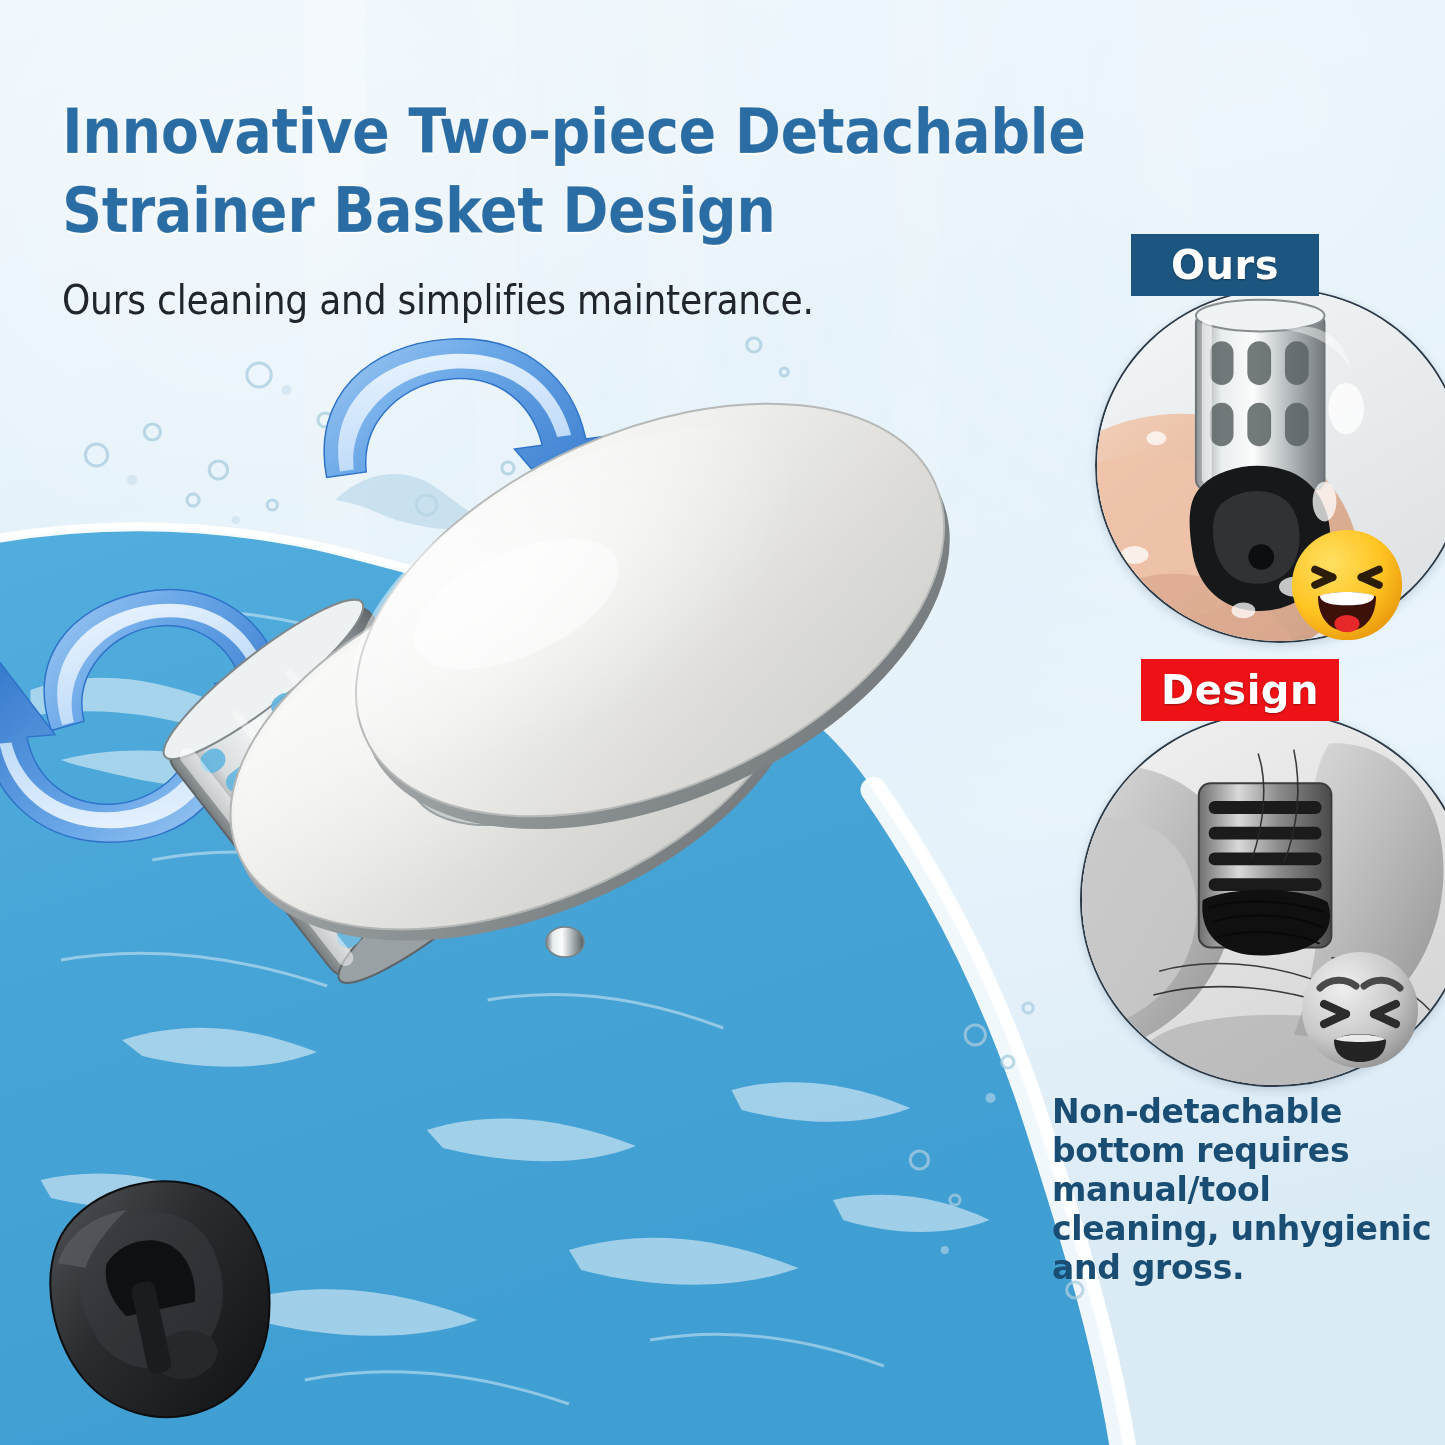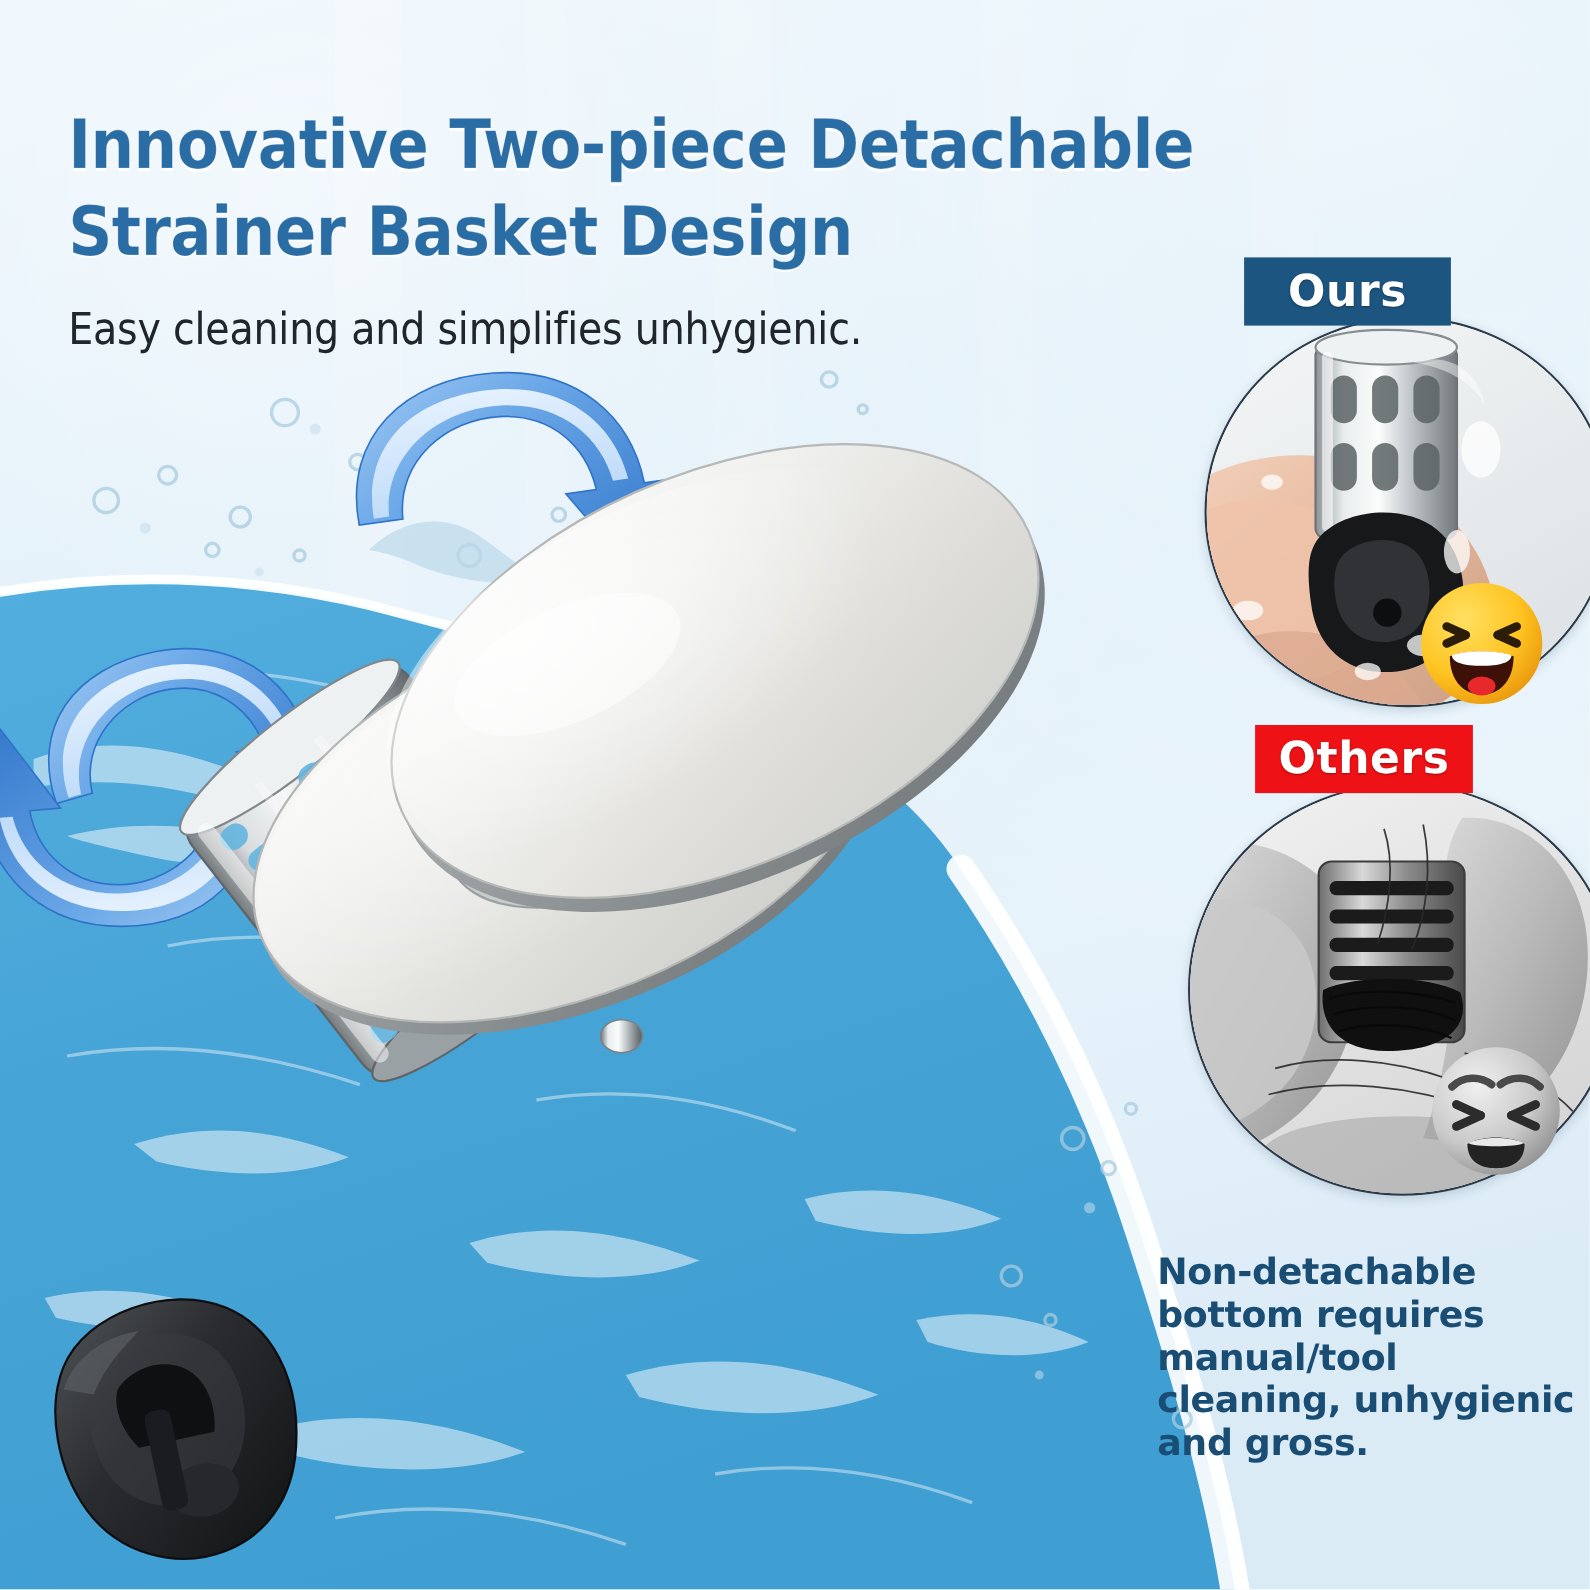--- a/index.html
+++ b/index.html
@@ -63,21 +63,21 @@
   .emoji{position:absolute;z-index:70;}
   #emoji-laugh{left:1289px;top:527px;width:116px;height:116px;}
   #emoji-weary{left:1298px;top:948px;width:124px;height:124px;}
   .emoji svg{width:100%;height:100%;display:block;}
 
   
   #others-caption{
     position:absolute;left:1052px;top:1093px;width:390px;z-index:60;
     font-family:"DejaVu Sans","Liberation Sans",sans-serif;
     font-weight:bold;font-size:33px;line-height:1.18;
-    color:#1a4d73;letter-spacing:-0.3px;margin-top:44px;
+    color:#1a4d73;letter-spacing:-0.3px;
   }
 
   
   #product{position:absolute;left:0;top:330px;width:1090px;height:1115px;z-index:30;}
   #product svg{width:100%;height:100%;display:block;}
 </style>
 </head>
 <body>
 
 <div id="stage">
@@ -380,21 +380,21 @@
         <rect x="92" y="96" width="24" height="92" rx="8" fill="#1a1c1f"></rect>
       </g>
     </svg>
   </div>
 
   <div class="head">
     <h1>
       <span>Innovative Two-piece Detachable</span><br>
       <span>Strainer Basket Design</span>
     </h1>
-    <div class="sub">Easy cleaning and simplifies unhygienic.</div>
+    <div class="sub">Ours cleaning and simplifies mainterance.</div>
   </div>
 
   <div class="badge" id="badge-ours">Ours</div>
 
   <div class="photo-wrap" id="photo-ours">
     <div class="photo-clip">
       <svg class="photo-svg" viewBox="0 0 370 355" preserveAspectRatio="xMidYMid slice">
         <defs>
           <linearGradient id="oBg" x1="0" y1="0" x2="0.6" y2="1">
             <stop offset="0" stop-color="#f4f6f7"></stop>
@@ -473,21 +473,21 @@
           <path d="M45,52 L 27,60"></path>
         <path d="M93,44 L 75,52"></path>
           <path d="M75,52 L 93,60"></path>
       </g>
       <path d="M30,72 C 44,66 76,66 90,72 C 90,96 76,108 60,108 C 44,108 30,96 30,72 Z" fill="#3d1008"></path>
       <path d="M32,71 C 46,66 74,66 88,71 C 88,78 76,81 60,81 C 44,81 32,78 32,71 Z" fill="#ffffff"></path>
       <ellipse cx="60" cy="100" rx="13" ry="9" fill="#e8292b"></ellipse>
     </svg>
   </div>
 
-  <div class="badge" id="badge-others">Others</div>
+  <div class="badge" id="badge-others">Design</div>
 
   <div class="photo-wrap" id="photo-others">
     <div class="photo-clip">
       <svg class="photo-svg" viewBox="0 0 390 375" preserveAspectRatio="xMidYMid slice">
         <defs>
           <linearGradient id="gBg" x1="0" y1="0" x2="0.6" y2="1">
             <stop offset="0" stop-color="#f2f2f2"></stop>
             <stop offset="1" stop-color="#d6d6d6"></stop>
           </linearGradient>
           <linearGradient id="gSkin" x1="0" y1="0" x2="1" y2="1">

